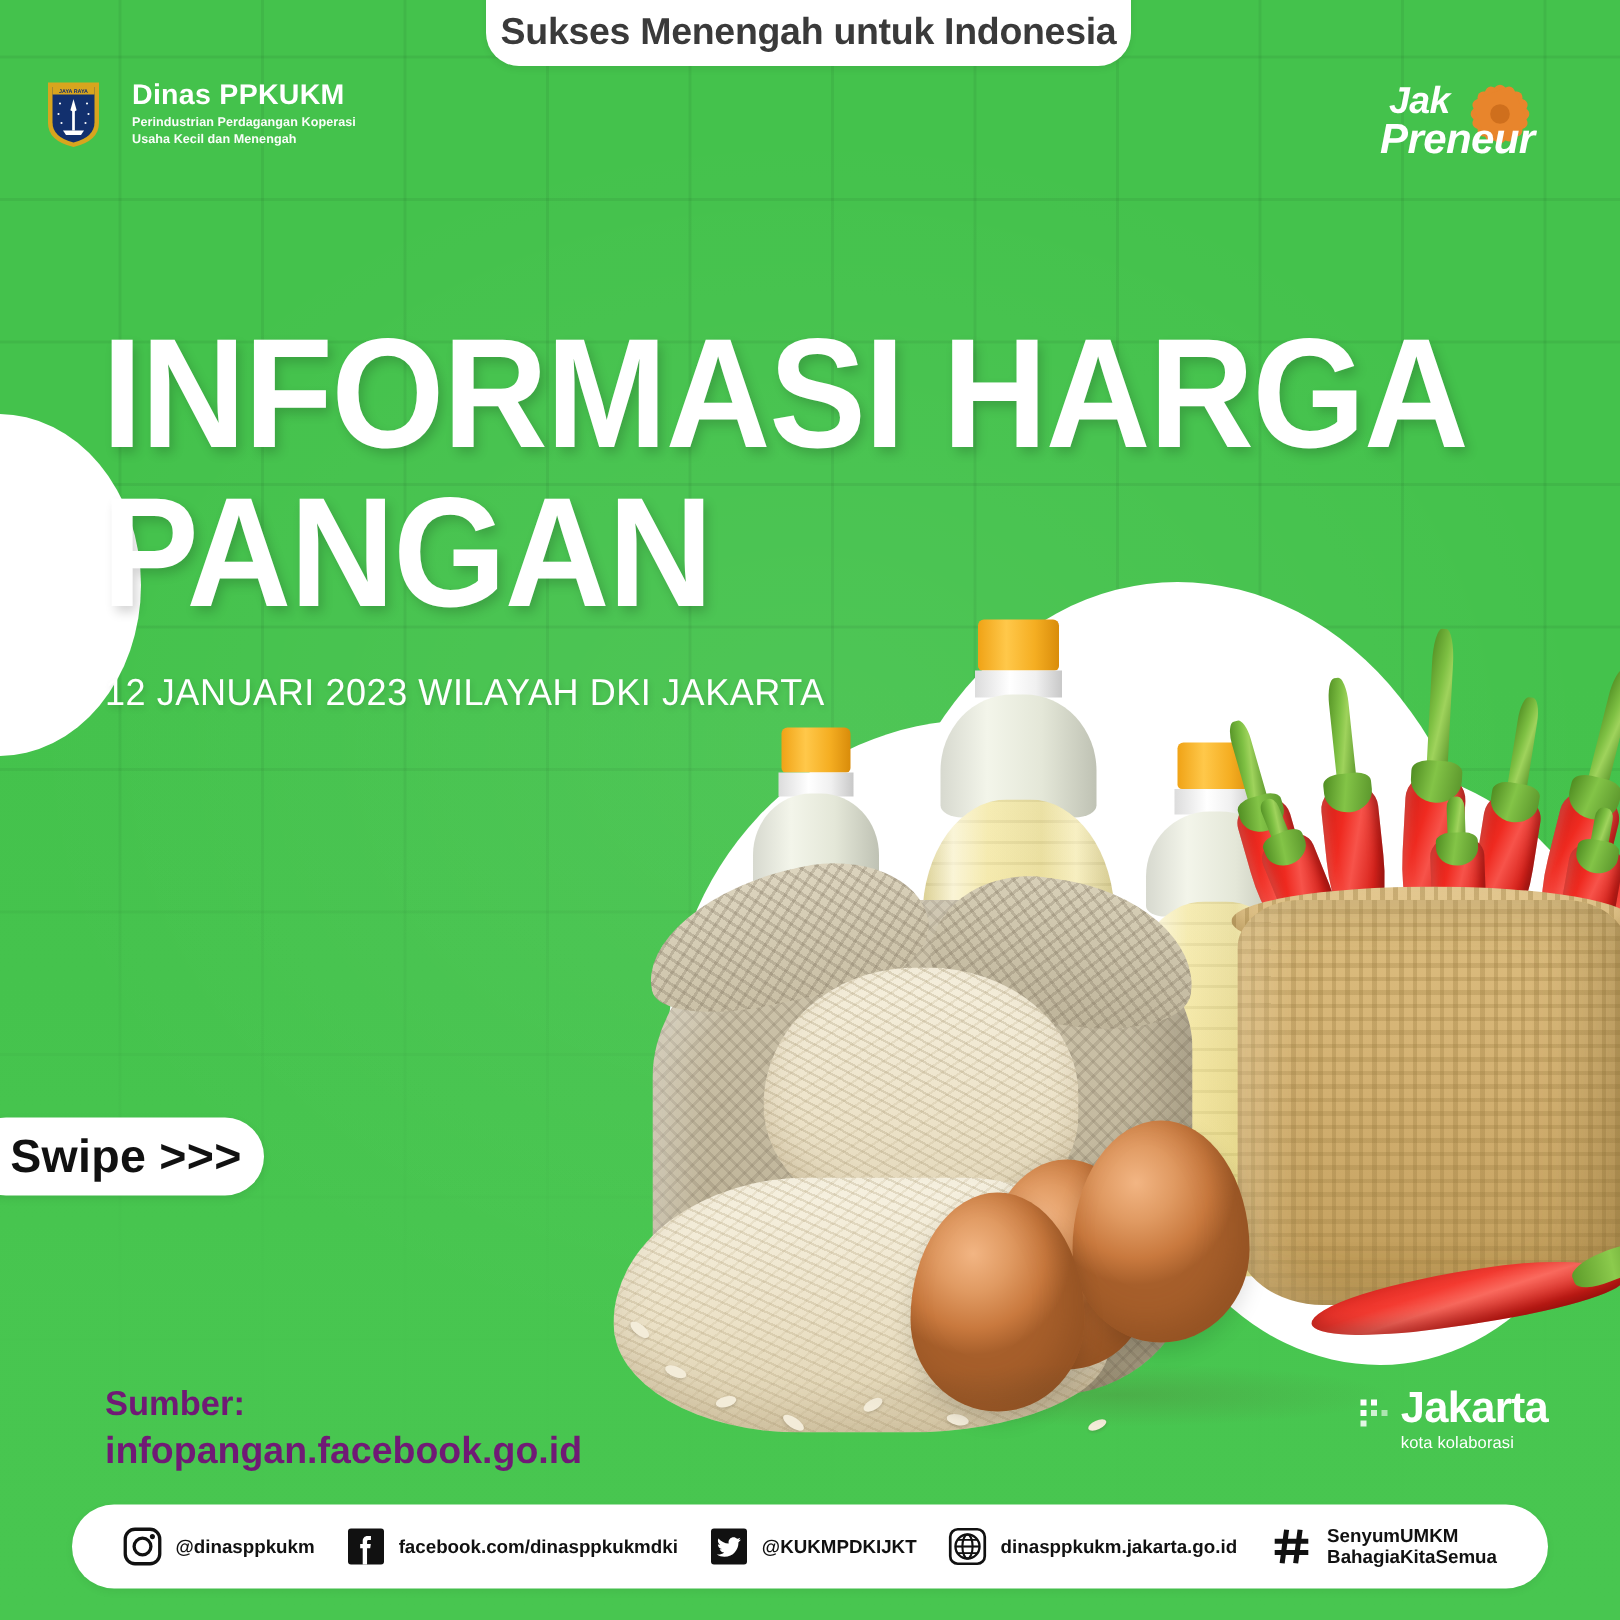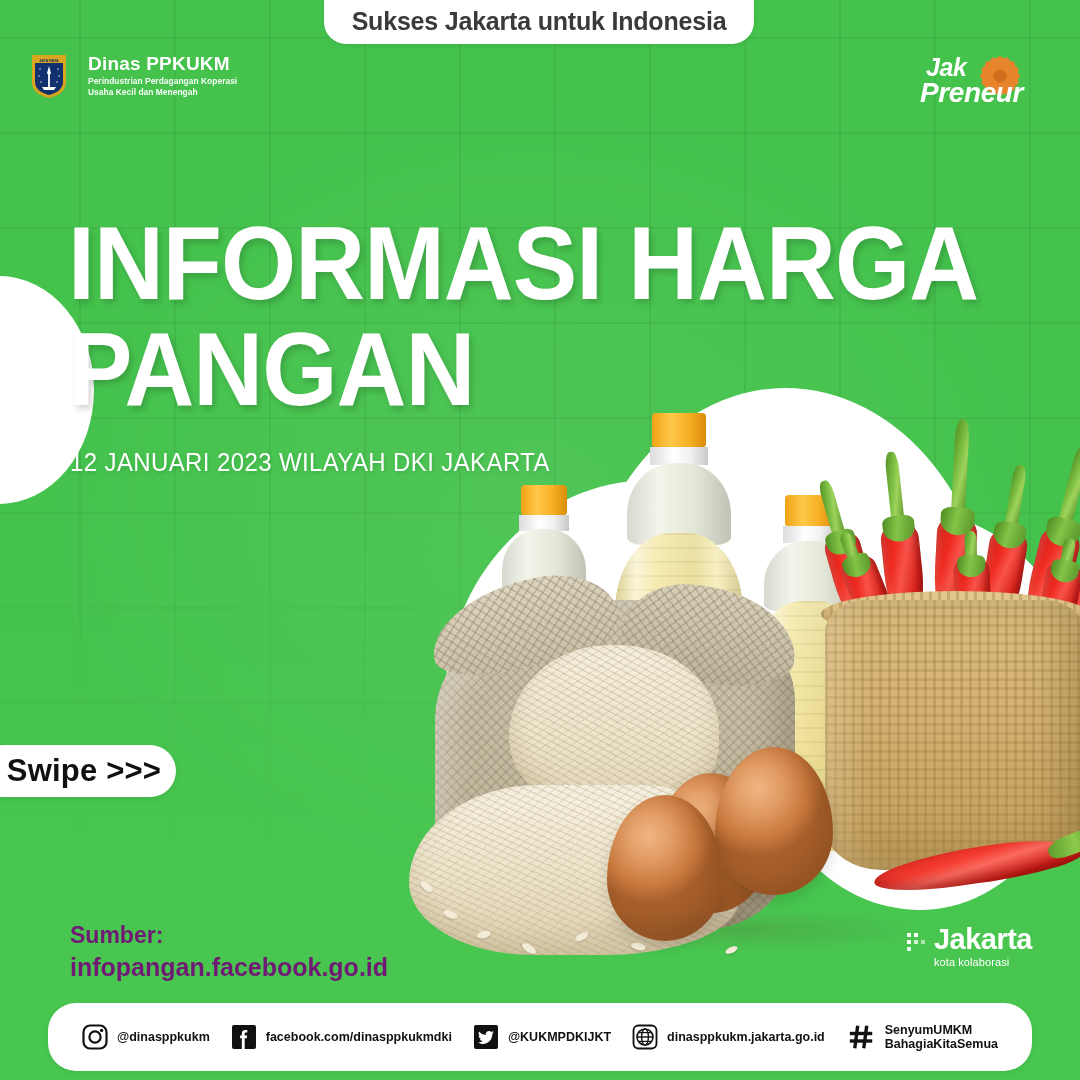--- a/index.html
+++ b/index.html
@@ -151,21 +151,21 @@
     position:absolute; right:48px; top:925px; z-index:35;
     display:flex; align-items:flex-start; gap:4px;
   }
   .jl-dots{ width:24px; height:24px; margin-top:7px; }
   .jl-t{ color:#fff; }
   .jl-t .n{ font-size:29px; font-weight:bold; line-height:1; letter-spacing:-.5px; }
   .jl-t .s{ font-size:11px; line-height:1.1; margin-top:2px; letter-spacing:.1px; }
 
   
   .footer{
-    position:absolute; left:48px; right:48px; top:1003px; height:68px;
+    position:absolute; left:48px; right:48px; top:1003px; height:56px;
     background:#ffffff; border-radius:28px; z-index:45;
     display:flex; align-items:center; justify-content:space-between;
     padding:0 34px;
     box-shadow:0 2px 6px rgba(0,0,0,.06);
   }
   .f-item{ display:flex; align-items:center; gap:9px; }
   .f-ico{ width:26px; height:26px; flex:0 0 26px; }
   .f-lbl{ font-size:12.5px; font-weight:bold; color:#111; white-space:nowrap; }
   .f-lbl.two{ line-height:1.16; }
 
@@ -442,21 +442,21 @@
 
   </div>
 
   <div class="headline">
     <span class="h1">INFORMASI HARGA</span>
     <span class="h2">PANGAN</span>
   </div>
   <div class="subline">12 JANUARI 2023  WILAYAH  DKI JAKARTA</div>
 
   <div class="top-pill">
-    <span>Sukses Jakarta untuk Indonesia</span>
+    <span>Sukses Menengah untuk Indonesia</span>
   </div>
 
   <div class="dki-block">
     <svg class="dki-shield" viewBox="0 0 38 48">
       <path d="M2 3 H36 V30 Q36 42 19 46 Q2 42 2 30 Z" fill="#d8a51e"></path>
       <path d="M5 6 H33 V29.5 Q33 39.5 19 43 Q5 39.5 5 29.5 Z" fill="#12306e"></path>
       <path d="M5 6 H33 V11 H5 Z" fill="#d8a51e"></path>
       <text x="19" y="10.2" font-family="Liberation Sans, sans-serif" font-size="3.6" font-weight="bold" fill="#12306e" text-anchor="middle">JAYA RAYA</text>
       <polygon points="19,14 21.1,21.5 19,22.6 16.9,21.5" fill="#ffffff"></polygon>
       <rect x="18.1" y="22" width="1.8" height="13" fill="#ffffff"></rect>

